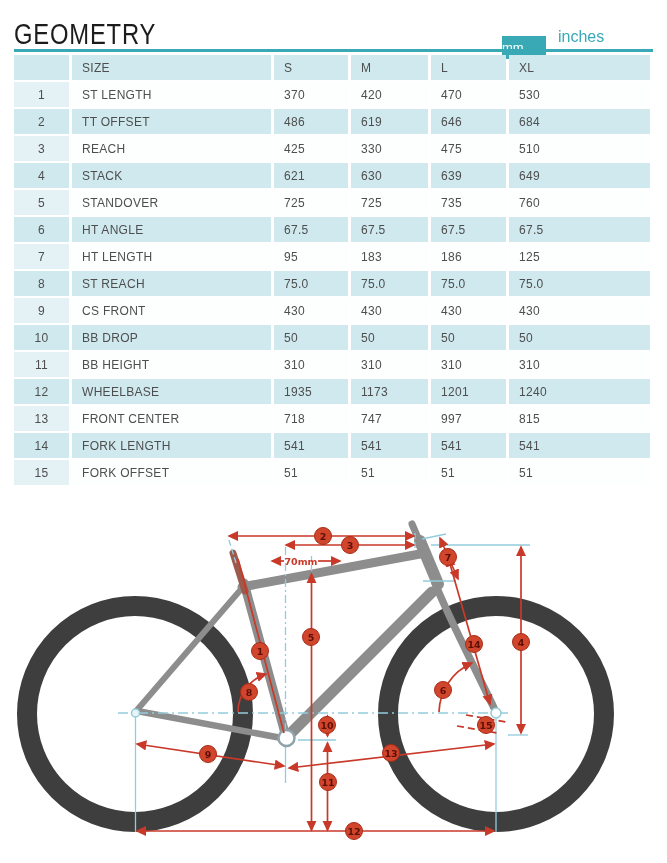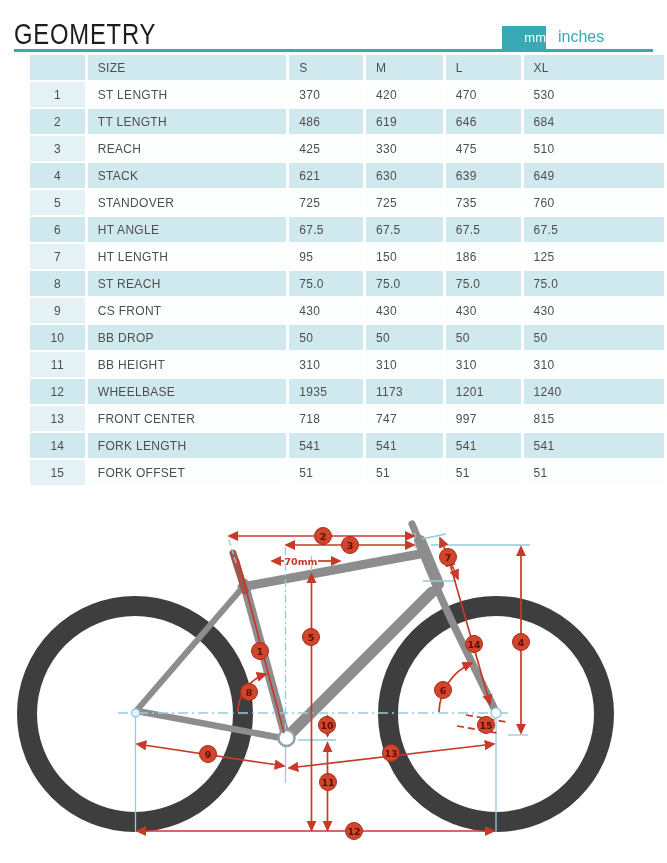--- a/index.html
+++ b/index.html
@@ -4,28 +4,28 @@
 <style>
   html,body{margin:0;padding:0;background:#ffffff;}
   body{width:667px;height:863px;position:relative;overflow:hidden;
        font-family:"Liberation Sans",sans-serif;-webkit-font-smoothing:antialiased;}
 
   
   .page-title{position:absolute;left:14px;top:18px;margin:0;
     font-size:29px;font-weight:500;color:#1c1c1c;letter-spacing:1px;
     transform:scaleX(.82);transform-origin:left top;white-space:nowrap;}
   .accent-rule{position:absolute;left:14px;top:49px;width:639px;height:3px;background:#38a9b5;}
-  .unit-btn{position:absolute;left:502px;top:26px;width:44px;height:23px;
-    background:#38a9b5;color:#ffffff;font-size:13px;line-height:23px;text-align:right;
+  .unit-btn{position:absolute;left:502px;top:36px;width:44px;height:23px;
+    background:#38a9b5;color:#ffffff;font-size:13px;line-height:23px;text-align:left;
     border:none;cursor:pointer;padding:0;font-family:"Liberation Sans",sans-serif;}
   .unit-link{position:absolute;left:558px;top:28px;color:#38a9b5;font-size:16px;
     background:none;border:none;cursor:pointer;padding:0;font-family:"Liberation Sans",sans-serif;}
 
   
-  table.geo{position:absolute;left:27px;top:53px;border-collapse:separate;border-spacing:3px 2px;}
+  table.geo{position:absolute;left:11px;top:53px;border-collapse:separate;border-spacing:3px 2px;}
   table.geo td,table.geo th{height:25px;font-size:12px;color:#4e4e4e;font-weight:400;
     text-align:left;padding:0 0 0 10px;letter-spacing:.3px;white-space:nowrap;}
   table.geo th{background:#cfe9ee;}
   col.c-num{width:55px} col.c-size{width:199px} col.c-s{width:74px}
   col.c-m{width:77px} col.c-l{width:75px} col.c-xl{width:141px}
   table.geo td.num,table.geo th.num{text-align:center;padding:0;}
   tbody tr:nth-child(odd) td{background:#fdfefe;}
   tbody tr:nth-child(odd) td.num{background:#e4f1f5;}
   tbody tr:nth-child(even) td{background:#cfe9ee;}
 
@@ -72,21 +72,21 @@
     <td class="num">1</td>
     <td class="lbl">ST LENGTH</td>
     <td>370</td>
     <td>420</td>
     <td>470</td>
     <td>530</td>
   </tr>
 
   <tr>
     <td class="num">2</td>
-    <td class="lbl">TT LENGTH</td>
+    <td class="lbl">TT OFFSET</td>
     <td>486</td>
     <td>619</td>
     <td>646</td>
     <td>684</td>
   </tr>
 
   <tr>
     <td class="num">3</td>
     <td class="lbl">REACH</td>
     <td>425</td>
@@ -119,21 +119,21 @@
     <td>67.5</td>
     <td>67.5</td>
     <td>67.5</td>
     <td>67.5</td>
   </tr>
 
   <tr>
     <td class="num">7</td>
     <td class="lbl">HT LENGTH</td>
     <td>95</td>
-    <td>150</td>
+    <td>183</td>
     <td>186</td>
     <td>125</td>
   </tr>
 
   <tr>
     <td class="num">8</td>
     <td class="lbl">ST REACH</td>
     <td>75.0</td>
     <td>75.0</td>
     <td>75.0</td>

